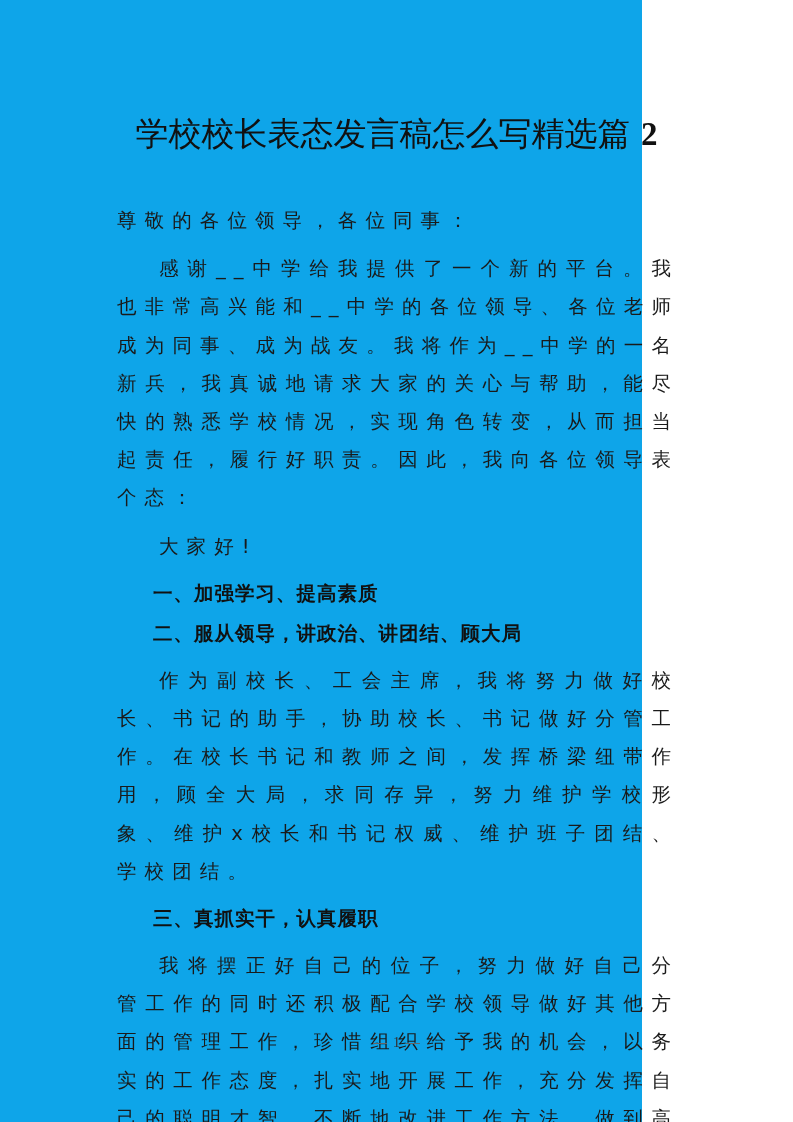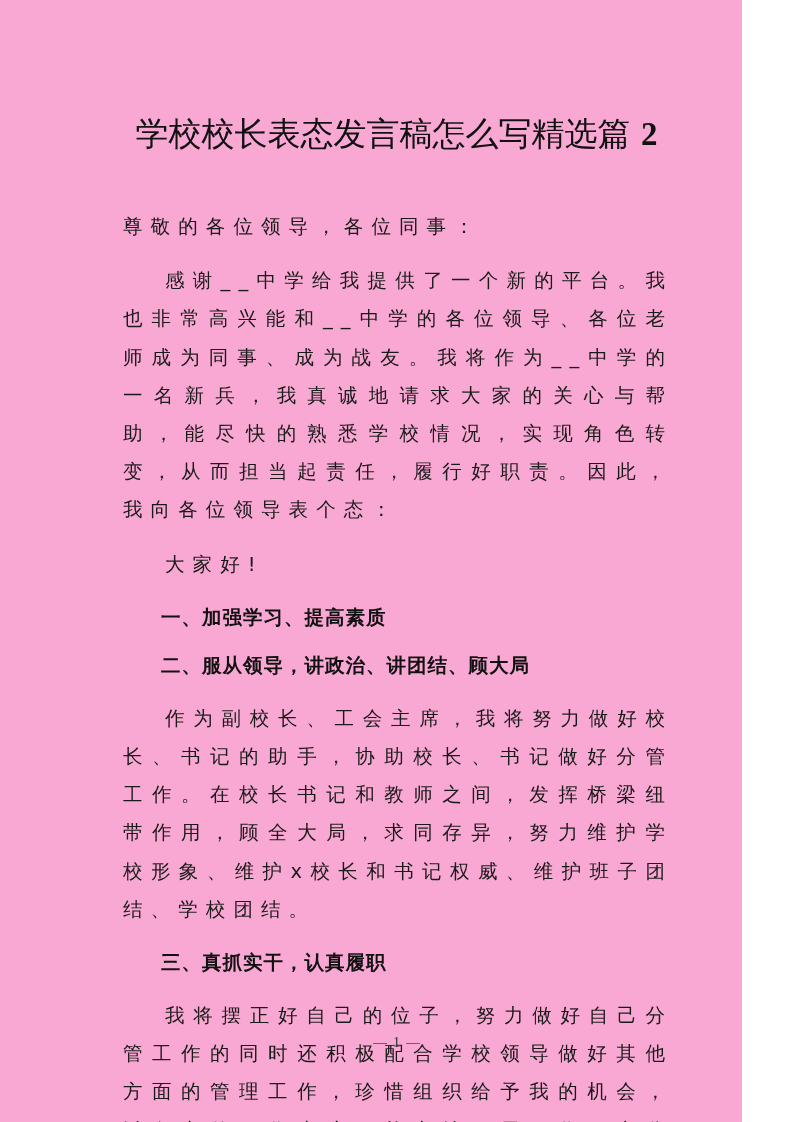--- a/index.html
+++ b/index.html
@@ -1,29 +1,29 @@
 <!DOCTYPE html>
 <html><head>
 <meta charset="utf-8">
 <style>
   html, body { margin: 0; padding: 0; background: #ffffff; }
   body { width: 793px; height: 1122px; position: relative; overflow: hidden;
          font-family: "DejaVu Serif", "Liberation Serif", serif; color: #111; }
-  .page { position: absolute; left: 0; top: 0; width: 742px; height: 1122px; background: #f9a8d4; }
+  .page { position: absolute; left: 0; top: 0; width: 642px; height: 1122px; background: #0ea5e9; }
   .title { position: absolute; left: 0; width: 793px; top: 112px; text-align: center;
            font-size: 33px; line-height: 44px; color: #111; letter-spacing: 0px;
            font-family: "DejaVu Serif", "Liberation Serif", serif; }
   .title .num { font-weight: bold; font-family: "Liberation Serif", serif; }
   .body { position: absolute; left: 107px; top: 192px; width: 582px; }
   .p { font-size: 19.5px; line-height: 38.2px; letter-spacing: 8.1px; text-align: justify;
-       text-align-last: left; margin: 16px; color: #1a1a1a;
+       text-align-last: left; margin: 10px; color: #1a1a1a;
        font-family: "DejaVu Sans", "Liberation Sans", sans-serif; font-weight: normal; }
   .indent { text-indent: 42px; }
   .h { font-size: 19.5px; line-height: 36px; font-weight: bold; letter-spacing: 1px;
-       margin: 12px; text-indent: 42px; color: #111;
+       margin: 4px; text-indent: 42px; color: #111;
        font-family: "DejaVu Sans", "Liberation Sans", sans-serif; }
   .footer { position: absolute; left: 0; width: 793px; top: 1034px; text-align: center;
             font-size: 15px; color: #333; font-family: "Liberation Serif", serif; }
   .footer .dash { display: inline-block; width: 14px; height: 1px; background: #666;
                   vertical-align: middle; margin: 0 6px; }
 </style>
 </head>
 <body>
 
 <div class="page">

